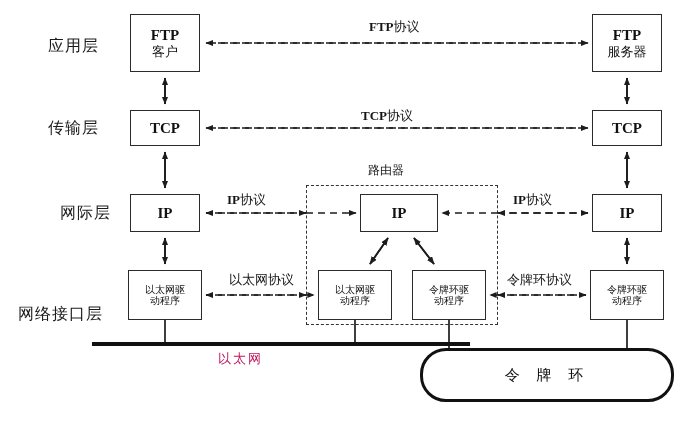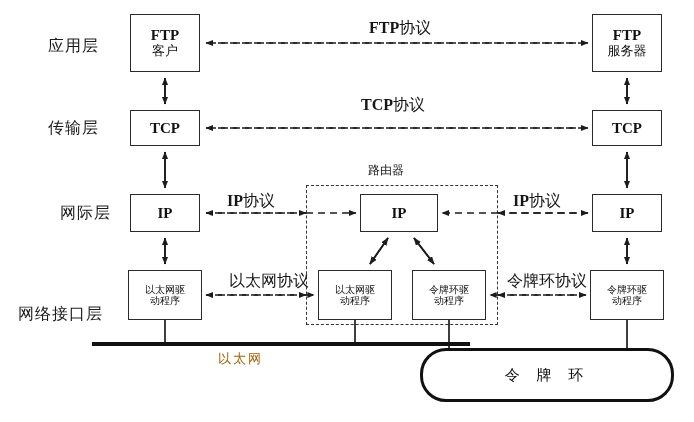--- a/index.html
+++ b/index.html
@@ -34,44 +34,44 @@
     box-sizing:border-box;
     color:#111;
     line-height:1.12;
     text-align:center;
   }
   .box .l1,.box .l2{display:block;white-space:nowrap;}
 
   .box.latin{font-family:"Liberation Serif","DejaVu Serif",serif;font-weight:bold;font-size:15px;}
   .box.cjk{font-family:"DejaVu Serif","Liberation Serif",serif;font-size:10px;}
   .box.mixed .l1{font-family:"Liberation Serif",serif;font-weight:bold;font-size:15px;}
-  .box.mixed .l2{font-family:Liberation Mono, monospace;font-size:13px;margin-top:1px;}
+  .box.mixed .l2{font-family:Liberation Serif, serif;font-size:13px;margin-top:1px;}
 
   .proto-label{
     position:absolute;
     font-family:"DejaVu Serif","Liberation Serif",serif;
-    font-size:16px;
+    font-size:13px;
     color:#161616;
     white-space:nowrap;
   }
   .proto-label .lat{font-family:"Liberation Serif",serif;font-weight:bold;}
 
   .router-label{
     position:absolute;
     font-family:"DejaVu Serif","Liberation Serif",serif;
     font-size:12px;
     color:#161616;
     white-space:nowrap;
   }
 
   .net-label{
     position:absolute;
     font-family:Liberation Serif, serif;
     font-size:13px;
-    color:#a16207;
+    color:#be185d;
     white-space:nowrap;
     letter-spacing:2px;
     text-align:right;
   }
 
   .ring-shape{
     position:absolute;
     border:3.5px solid #111;
     border-radius:26px;
     background:#fff;
@@ -154,21 +154,21 @@
 
   <div class="box cjk" style="left:412px;top:270px;width:74px;height:50px;">
     <span class="l1">令牌环驱</span>
     <span class="l2">动程序</span>
   </div>
 
   <div class="proto-label" style="left:369px;top:18px;">
     <span class="lat">FTP</span><span>协议</span>
   </div>
 
-  <div class="proto-label" style="left:361px;top:95px;">
+  <div class="proto-label" style="left:361px;top:107px;">
     <span class="lat">TCP</span><span>协议</span>
   </div>
 
   <div class="proto-label" style="left:227px;top:191px;">
     <span class="lat">IP</span><span>协议</span>
   </div>
 
   <div class="proto-label" style="left:513px;top:191px;">
     <span class="lat">IP</span><span>协议</span>
   </div>

